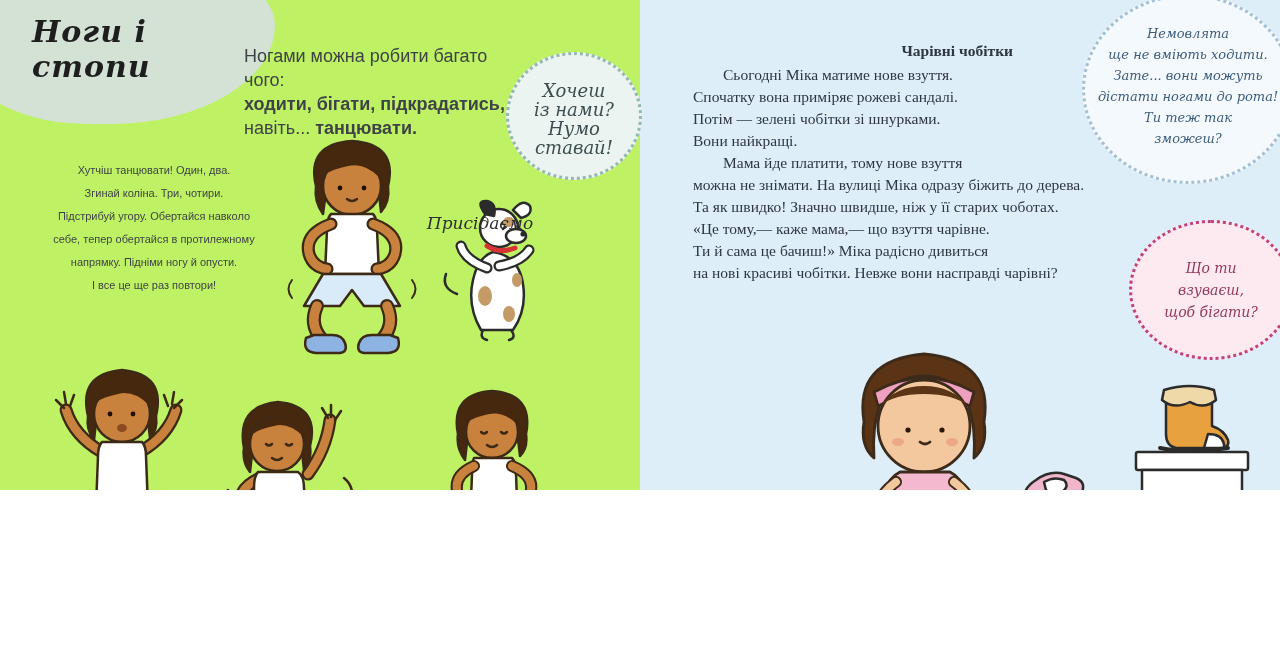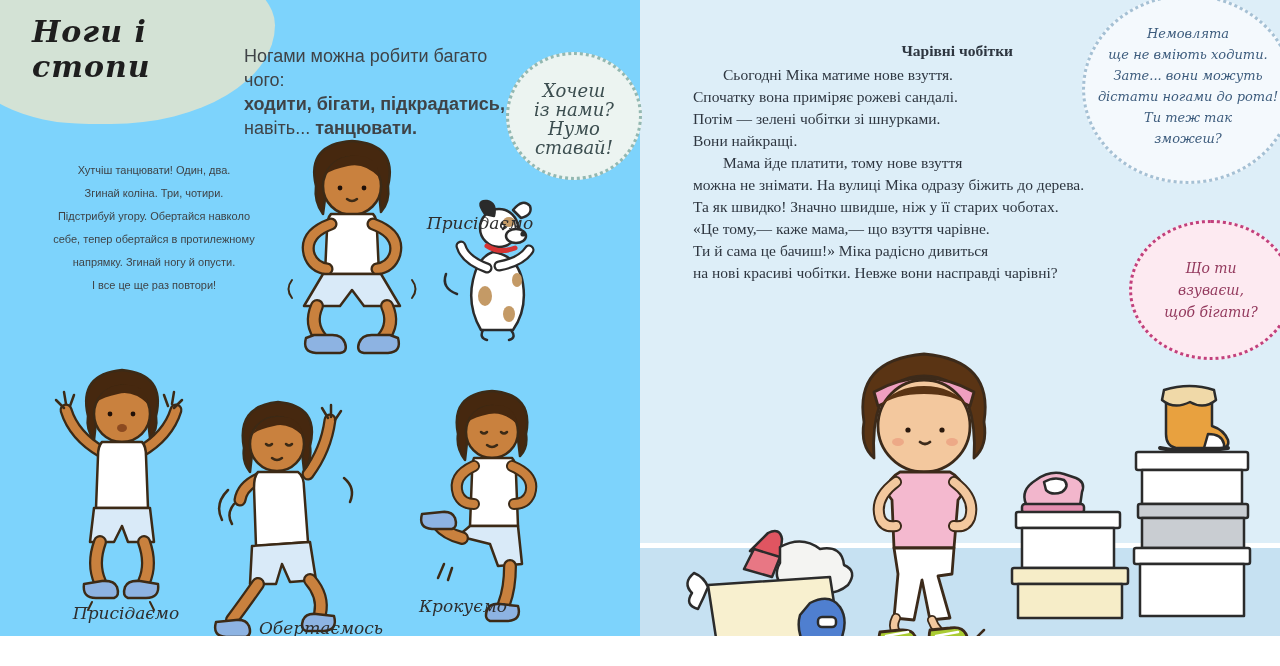--- a/index.html
+++ b/index.html
@@ -1,16 +1,16 @@
 <!DOCTYPE html>
 <html><head>
 <meta charset="utf-8">
 <style>
   html,body{margin:0;padding:0;}
-  #stage{position:relative;width:1280px;height:636px;overflow:hidden;background:#7dd3fc;
+  #stage{position:relative;width:1280px;height:490px;overflow:hidden;background:#bef264;
          font-family:"Liberation Sans",sans-serif;}
   [data-name]{box-sizing:border-box;}
   .abs{position:absolute;}
   
   #blob{left:-30px;top:-48px;width:305px;height:172px;background:#d3e2d5;
         border-radius:46% 54% 58% 42% / 52% 46% 62% 38%;}
   #page-title{left:32px;top:14px;width:210px;margin:0;font:700 italic 30px "DejaVu Serif",serif;
         color:#1e1e1e;letter-spacing:1px;}
   #intro{left:244px;top:44px;width:274px;font-size:18px;line-height:24px;color:#3f4347;}
   .b{font-weight:700;}
@@ -59,21 +59,21 @@
     <div data-name="invite-bubble-line">Хочеш</div>
     <div data-name="invite-bubble-line">із нами?</div>
     <div data-name="invite-bubble-line">Нумо ставай!</div>
   </div>
 
   <div class="abs" id="dance" data-name="dance-instructions">
     <div data-name="dance-line">Хутчіш танцювати! Один, два.</div>
     <div data-name="dance-line">Згинай коліна. Три, чотири.</div>
     <div data-name="dance-line">Підстрибуй угору. Обертайся навколо</div>
     <div data-name="dance-line">себе, тепер обертайся в протилежному</div>
-    <div data-name="dance-line">напрямку. Згинай ногу й опусти.</div>
+    <div data-name="dance-line">напрямку. Підніми ногу й опусти.</div>
     <div data-name="dance-line">І все це ще раз повтори!</div>
   </div>
 
   <svg class="fig" style="left:276px;top:132px" width="152" height="226" viewBox="0 0 152 226" data-name="squatting-boy-illustration">
     <g stroke="#3c2a16" stroke-width="2.5" stroke-linecap="round" stroke-linejoin="round">
       <path d="M40 54 Q30 12 76 9 Q122 12 112 54 Q114 70 105 80 L101 42 Q92 26 76 26 Q60 26 52 44 L47 82 Q38 70 40 54Z" fill="#46280f"></path>
       <circle cx="76" cy="54" r="29" fill="#c9813e"></circle>
       <path d="M50 42 Q60 19 90 25 Q103 30 103 45 Q88 30 72 34 Q57 37 50 42Z" fill="#46280f" stroke="none"></path>
       <circle cx="64" cy="56" r="2.4" fill="#201008" stroke="none"></circle>
       <circle cx="88" cy="56" r="2.4" fill="#201008" stroke="none"></circle>

